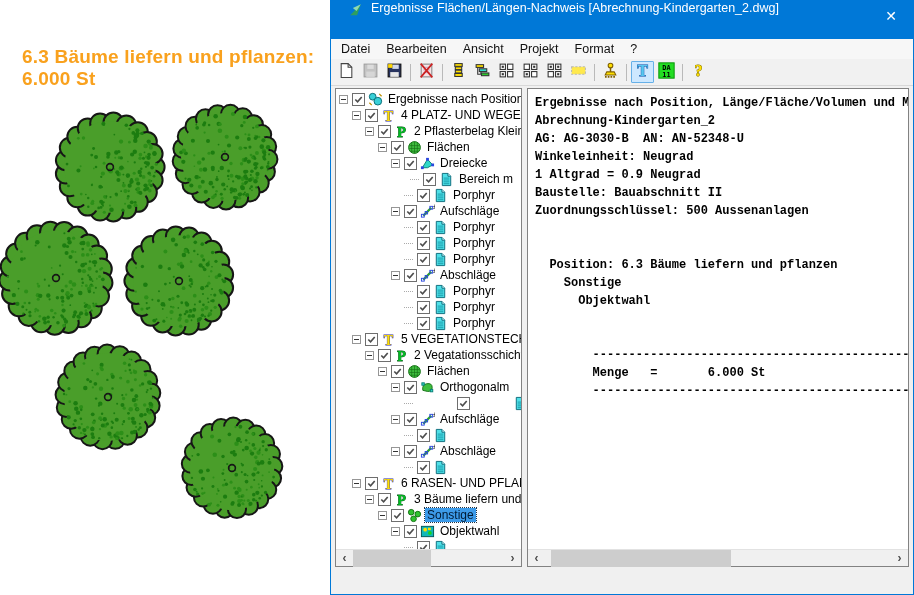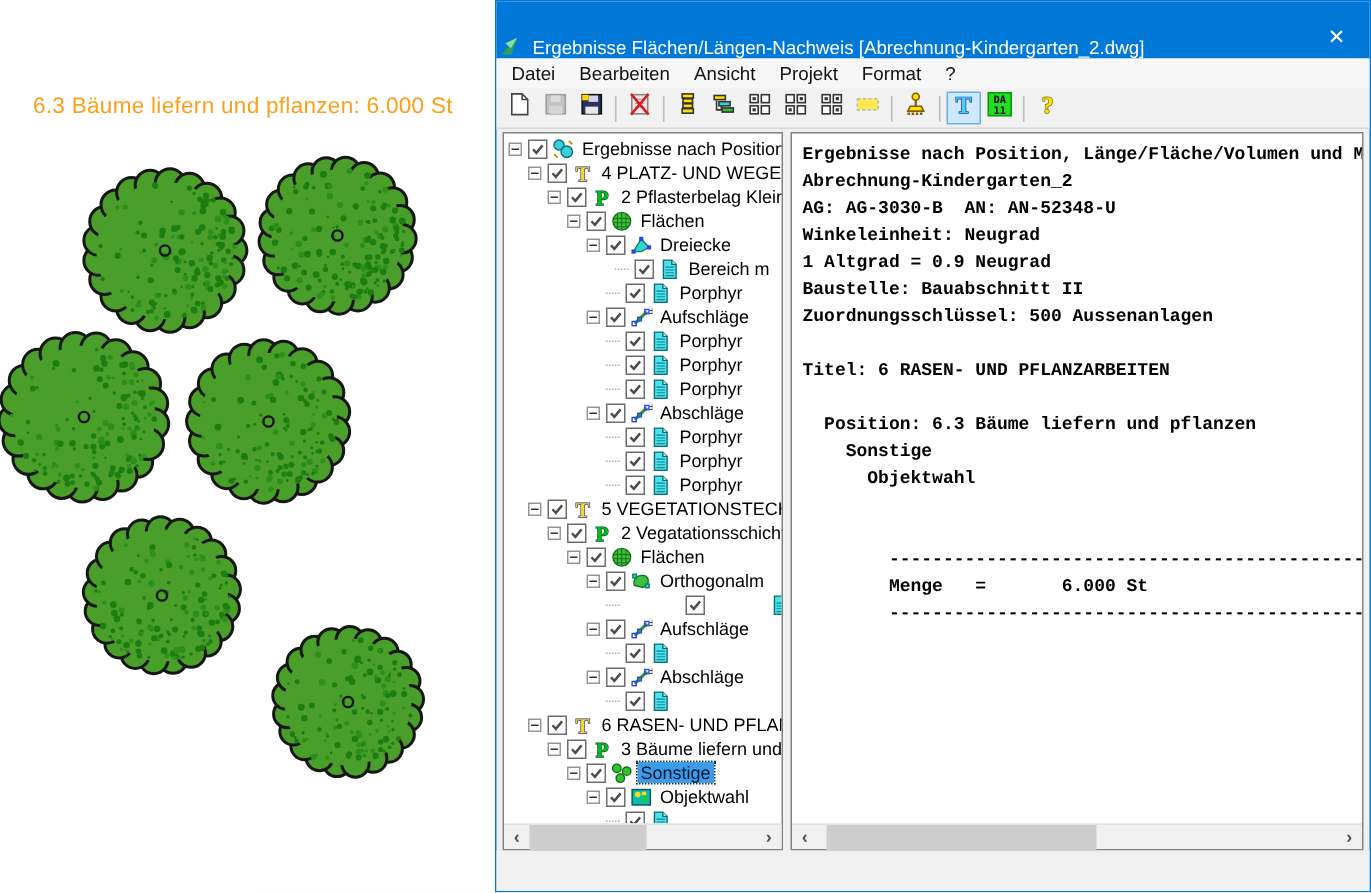--- a/index.html
+++ b/index.html
@@ -2,27 +2,27 @@
 <html><head>
 <meta charset="utf-8">
 <style>
   * { margin:0; padding:0; box-sizing:border-box; }
   html,body { background:#fff; }
   .canvas { position:relative; width:914px; height:595px; overflow:hidden;
             font-family:"Liberation Sans", sans-serif; background:#fff; }
 
   
   .drawing { position:absolute; left:0; top:0; width:330px; height:595px; background:#fff; overflow:hidden; }
-  .annotation { position:absolute; left:22px; top:62px; font-size:15px; letter-spacing:0.2px; }
+  .annotation { position:absolute; left:22px; top:46px; font-size:19px; letter-spacing:0.2px;font-weight:bold; }
   #tree-canvas { position:absolute; left:0; top:0; }
 
   
   .win { position:absolute; left:330px; top:0; width:584px; height:595px;
          border:1px solid #0078d7; background:#f0f0f0; display:flex; flex-direction:column; }
-  .titlebar { height:38px; background:#0078d7; color:#fff; display:flex; align-items:flex-end; padding-left:0; flex:0 0 auto; }
+  .titlebar { height:38px; background:#0078d7; color:#fff; display:flex; align-items:flex-start; padding-left:16px; flex:0 0 auto; }
   .app-icon { width:17px; height:17px; margin-right:7px; flex:0 0 auto; }
   .title { flex:1; font-size:12.5px; white-space:nowrap; overflow:hidden; }
   .close-btn { width:44px; height:30px; display:flex; align-items:center; justify-content:center;
                font-size:14px; color:#fff; cursor:default; }
 
   .menubar { height:20px; background:#f7f7f7; display:flex; align-items:center; padding-left:2px;
              font-size:12.5px; color:#111; flex:0 0 auto; }
   .menu-item { padding:17px 8px; line-height:20px; }
 
   .toolbar { height:27px; background:#f1f1f1; border-bottom:1px solid #d8d8d8; display:flex;
@@ -1670,21 +1670,20 @@
       <div class="panel text-panel">
         <div class="text-body" id="text-body">
             <div>Ergebnisse nach Position, Länge/Fläche/Volumen und Me</div>
             <div>Abrechnung-Kindergarten_2</div>
             <div>AG: AG-3030-B  AN: AN-52348-U</div>
             <div>Winkeleinheit: Neugrad</div>
             <div>1 Altgrad = 0.9 Neugrad</div>
             <div>Baustelle: Bauabschnitt II</div>
             <div>Zuordnungsschlüssel: 500 Aussenanlagen</div>
             <div></div>
-            <div>Titel: 6 RASEN- UND PFLANZARBEITEN</div>
             <div></div>
             <div>  Position: 6.3 Bäume liefern und pflanzen</div>
             <div>    Sonstige</div>
             <div>      Objektwahl</div>
             <div></div>
             <div></div>
             <div>        ---------------------------------------------------------</div>
             <div>        Menge   =       6.000 St</div>
             <div>        ---------------------------------------------------------</div>
           </div>

